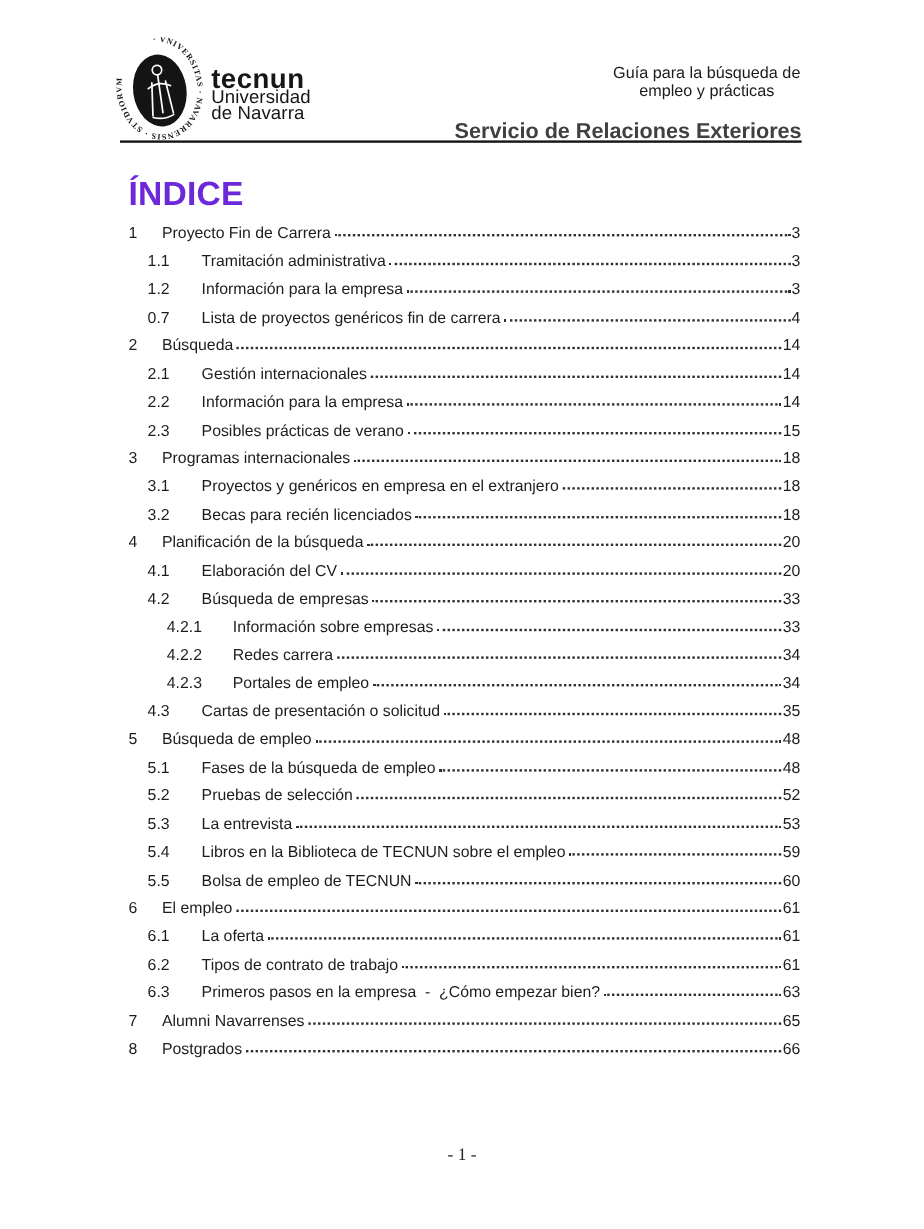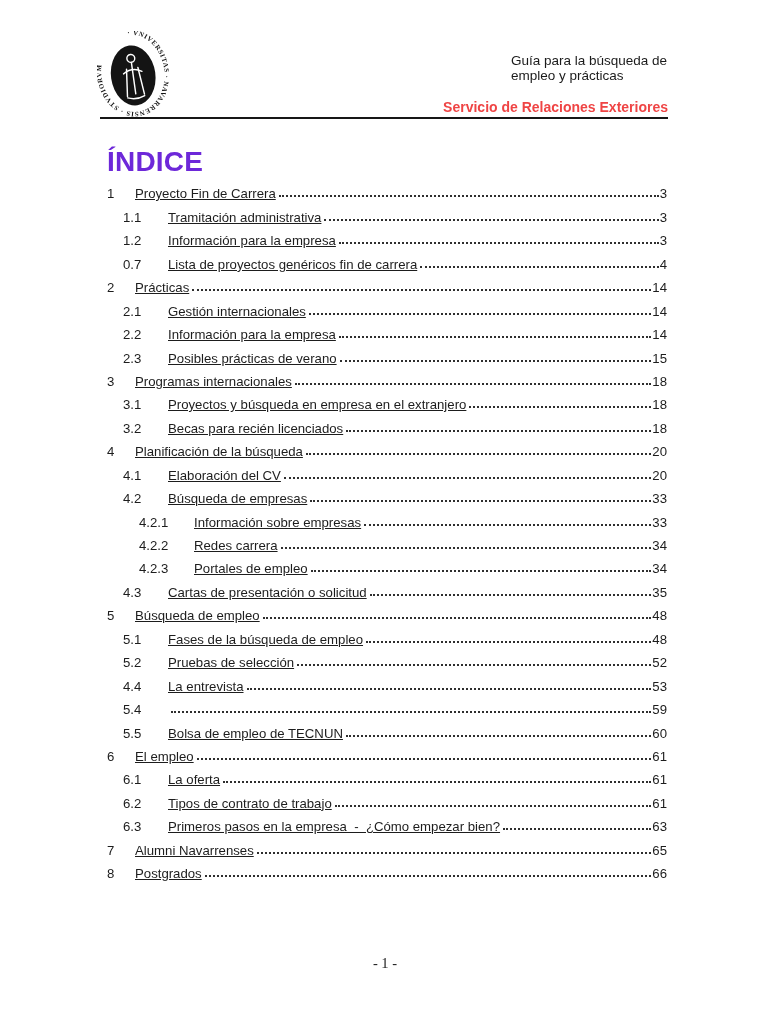--- a/index.html
+++ b/index.html
@@ -45,32 +45,32 @@
   .brand-sub {
     font-size: 15.5px;
     line-height: 13px;
     letter-spacing: 0.1px;
     color: #161616;
   }
   .hdr-right {
     position: absolute;
     right: 103px;
     top: 53px;
-    text-align: left;
+    text-align: center;
     font-size: 13.5px;
     line-height: 15px;
     color: #1b1b1b;
   }
   .dept {
     position: absolute;
     right: 102px;
     top: 99px;
-    font-size: 14px;
+    font-size: 18px;
     font-weight: bold;
-    color: #ef4444;
+    color: #404040;
   }
   .header-rule {
     position: absolute;
     left: 100px;
     right: 102px;
     top: 117px;
     border-top: 2px solid #161616;
     height: 0;
   }
 
@@ -96,21 +96,21 @@
   .toc-row {
     display: flex;
     align-items: flex-end;
     height: 23.45px;
     box-sizing: border-box;
     padding-bottom: 2px;
     font-size: 13.2px;
     color: #1d1d1d;
   }
   .toc-num { flex: 0 0 auto; }
-  .toc-title { flex: 0 1 auto; white-space: pre; text-decoration: underline; }
+  .toc-title { flex: 0 1 auto; white-space: pre; }
   .toc-leader {
     flex: 1 1 auto;
     border-bottom: 2px dotted #2e2e2e;
     margin: 0 1px 4px 3px;
     min-width: 8px;
   }
   .toc-page { flex: 0 0 auto; text-align: right; }
 
   .level-1 { padding-left: 4px; }
   .level-1 .toc-num { width: 28px; }
@@ -150,20 +150,25 @@
           <circle cx="50" cy="38" r="5.5"></circle>
           <path d="M 50 44 L 50 88"></path>
           <path d="M 37 58 Q 50 50 63 58"></path>
           <path d="M 42 52 L 38 90 M 58 52 L 62 90"></path>
           <path d="M 38 92 Q 50 97 62 92"></path>
         </g>
       </g>
     </svg>
   </div>
 
+  <div class="brand-block">
+    <div class="brand-name">tecnun</div>
+    <div class="brand-sub">Universidad</div>
+    <div class="brand-sub">de Navarra</div>
+  </div>
 
   <div class="hdr-right">
     <div>Guía para la búsqueda de</div>
     <div>empleo y prácticas</div>
   </div>
 
   <div class="dept">Servicio de Relaciones Exteriores</div>
 
   <div class="header-rule"></div>
 
@@ -189,21 +194,21 @@
     <span class="toc-page">3</span>
   </div>
       <div class="toc-row level-2">
     <span class="toc-num">0.7</span>
     <span class="toc-title">Lista de proyectos genéricos fin de carrera</span>
     <span class="toc-leader"></span>
     <span class="toc-page">4</span>
   </div>
       <div class="toc-row level-1">
     <span class="toc-num">2</span>
-    <span class="toc-title">Prácticas</span>
+    <span class="toc-title">Búsqueda</span>
     <span class="toc-leader"></span>
     <span class="toc-page">14</span>
   </div>
       <div class="toc-row level-2">
     <span class="toc-num">2.1</span>
     <span class="toc-title">Gestión internacionales</span>
     <span class="toc-leader"></span>
     <span class="toc-page">14</span>
   </div>
       <div class="toc-row level-2">
@@ -219,21 +224,21 @@
     <span class="toc-page">15</span>
   </div>
       <div class="toc-row level-1">
     <span class="toc-num">3</span>
     <span class="toc-title">Programas internacionales</span>
     <span class="toc-leader"></span>
     <span class="toc-page">18</span>
   </div>
       <div class="toc-row level-2">
     <span class="toc-num">3.1</span>
-    <span class="toc-title">Proyectos y búsqueda en empresa en el extranjero</span>
+    <span class="toc-title">Proyectos y genéricos en empresa en el extranjero</span>
     <span class="toc-leader"></span>
     <span class="toc-page">18</span>
   </div>
       <div class="toc-row level-2">
     <span class="toc-num">3.2</span>
     <span class="toc-title">Becas para recién licenciados</span>
     <span class="toc-leader"></span>
     <span class="toc-page">18</span>
   </div>
       <div class="toc-row level-1">
@@ -290,27 +295,28 @@
     <span class="toc-leader"></span>
     <span class="toc-page">48</span>
   </div>
       <div class="toc-row level-2">
     <span class="toc-num">5.2</span>
     <span class="toc-title">Pruebas de selección</span>
     <span class="toc-leader"></span>
     <span class="toc-page">52</span>
   </div>
       <div class="toc-row level-2">
-    <span class="toc-num">4.4</span>
+    <span class="toc-num">5.3</span>
     <span class="toc-title">La entrevista</span>
     <span class="toc-leader"></span>
     <span class="toc-page">53</span>
   </div>
       <div class="toc-row level-2">
     <span class="toc-num">5.4</span>
+    <span class="toc-title">Libros en la Biblioteca de TECNUN sobre el empleo</span>
     <span class="toc-leader"></span>
     <span class="toc-page">59</span>
   </div>
       <div class="toc-row level-2">
     <span class="toc-num">5.5</span>
     <span class="toc-title">Bolsa de empleo de TECNUN</span>
     <span class="toc-leader"></span>
     <span class="toc-page">60</span>
   </div>
       <div class="toc-row level-1">

